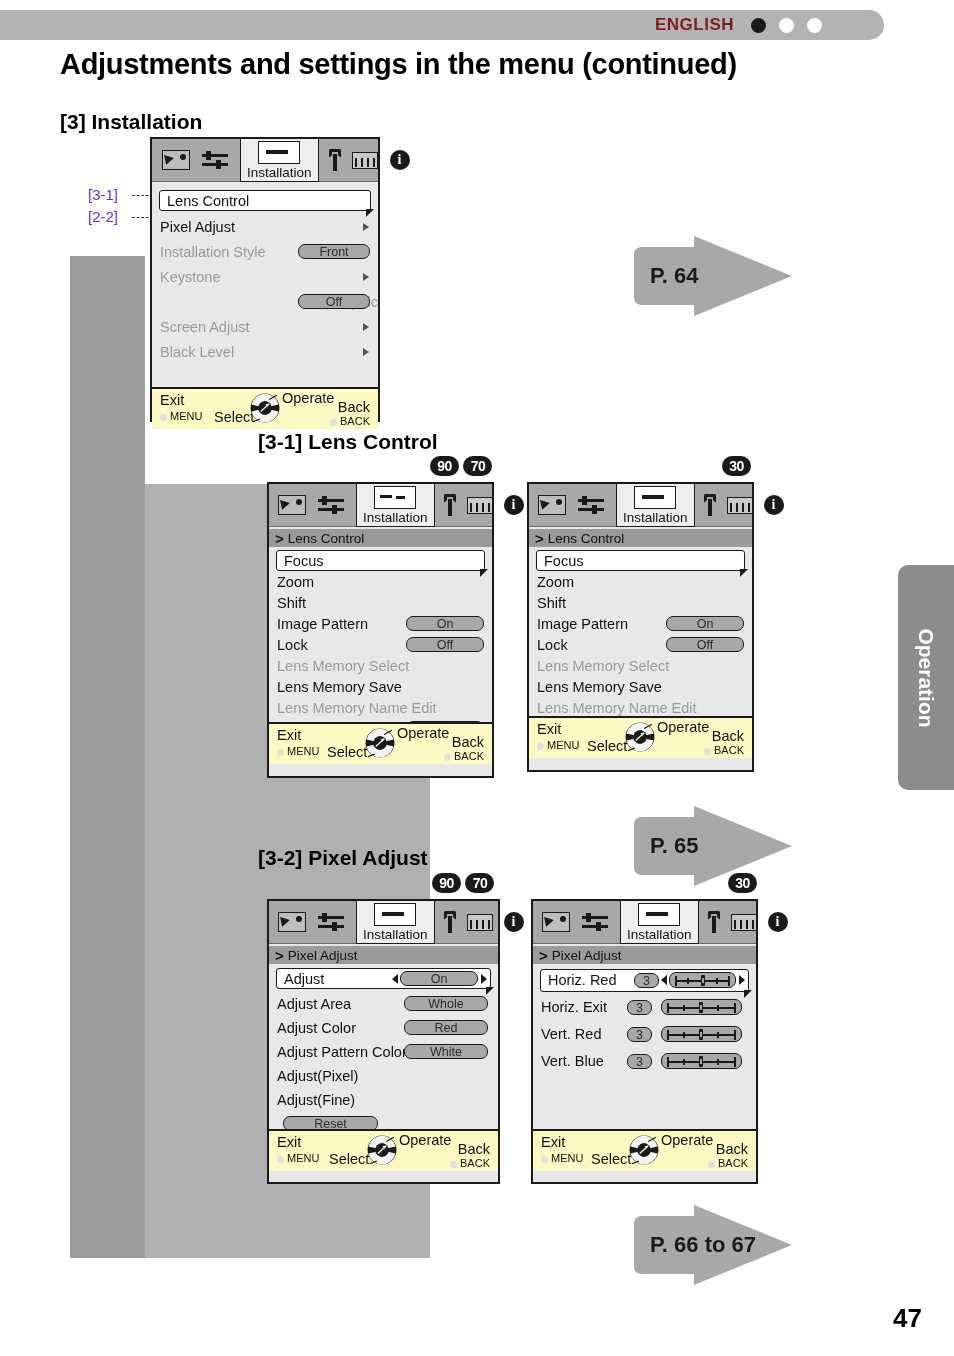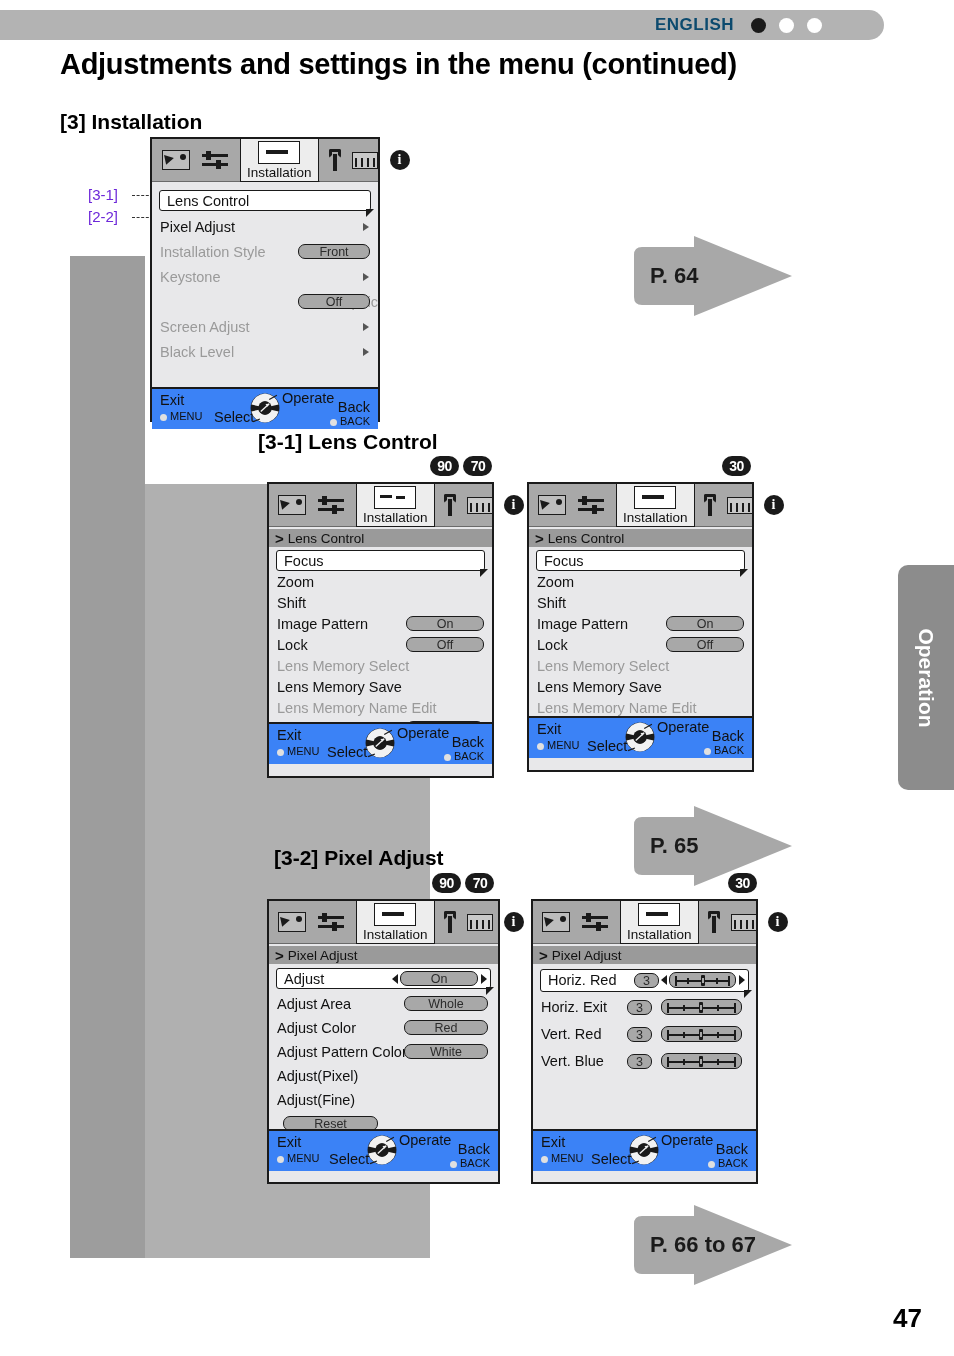--- a/index.html
+++ b/index.html
@@ -11,21 +11,21 @@
   }
   .abs{position:absolute;}
 
   
   #header-bar{
     left:0;top:10px;width:884px;height:30px;
     background:#b3b3b3;border-radius:0 15px 15px 0;
   }
   #header-lang{
     position:absolute;right:150px;top:5px;
-    font-size:17px;font-weight:bold;letter-spacing:.5px;color:#0c4a6e;
+    font-size:17px;font-weight:bold;letter-spacing:.5px;color:#7f1d1d;
   }
   .lang-dot{
     position:absolute;top:8px;width:15px;height:15px;border-radius:50%;
   }
   .dot-filled{background:#1a1a1a;}
   .dot-open{background:#ffffff;}
 
   #page-title{
     left:60px;top:48px;width:860px;
     font-size:29px;font-weight:bold;color:#000;letter-spacing:-0.3px;
@@ -36,21 +36,21 @@
   .bg-gray-light{background:#b0b0b0;}
 
   #bg-col-1{left:70px;top:256px;width:75px;height:1002px;}
   #bg-col-2{left:145px;top:484px;width:285px;height:774px;}
 
   
   .sec-h1{font-size:21px;font-weight:bold;color:#000;}
 
   #h-installation{left:60px;top:110px;}
   #h-lens-control{left:258px;top:430px;}
-  #h-pixel-adjust{left:274px;top:846px;}
+  #h-pixel-adjust{left:258px;top:846px;}
 
   
   .badge{
     display:inline-block;width:29px;height:20px;border-radius:10px;
     background:#1a1a1a;color:#fff;font-size:14px;font-weight:bold;
     text-align:center;line-height:20px;letter-spacing:-0.5px;
   }
   .badge-row{position:absolute;}
 
   
@@ -199,21 +199,21 @@
   .slider .knob:after{
     content:"";position:absolute;left:1px;top:3px;width:2px;height:5px;
     background:#a8a8a8;
   }
   .lr-arrow{width:0;height:0;border-top:5px solid transparent;border-bottom:5px solid transparent;}
   .lr-left{border-right:6px solid #1a1a1a;}
   .lr-right{border-left:6px solid #1a1a1a;}
 
   
   .osd-foot{
-    background:#3b82f6;border-top:2px solid #1a1a1a;position:relative;
+    background:#fef9c3;border-top:2px solid #1a1a1a;position:relative;
     height:40px;
   }
   .f-exit{position:absolute;left:8px;top:3px;font-size:14.5px;color:#111;}
   .f-exitk{position:absolute;left:8px;top:21px;font-size:11px;color:#111;}
   .f-back{position:absolute;right:8px;top:10px;font-size:14.5px;color:#111;}
   .f-backk{position:absolute;right:8px;top:26px;font-size:11px;color:#111;}
   .f-oper{position:absolute;font-size:14.5px;color:#111;}
   .f-select{position:absolute;font-size:14.5px;color:#111;}
   .kdot{
     display:inline-block;width:7px;height:7px;border-radius:50%;

